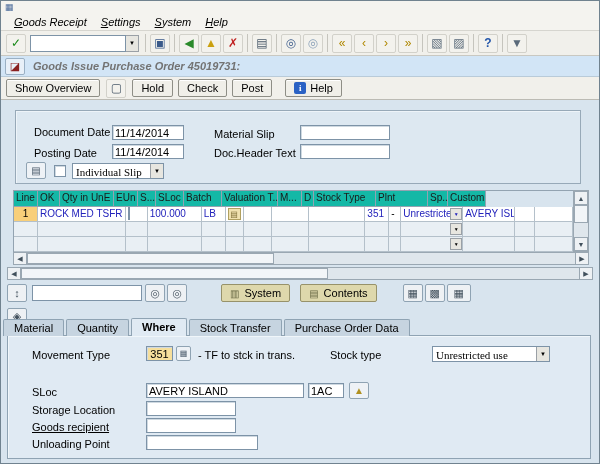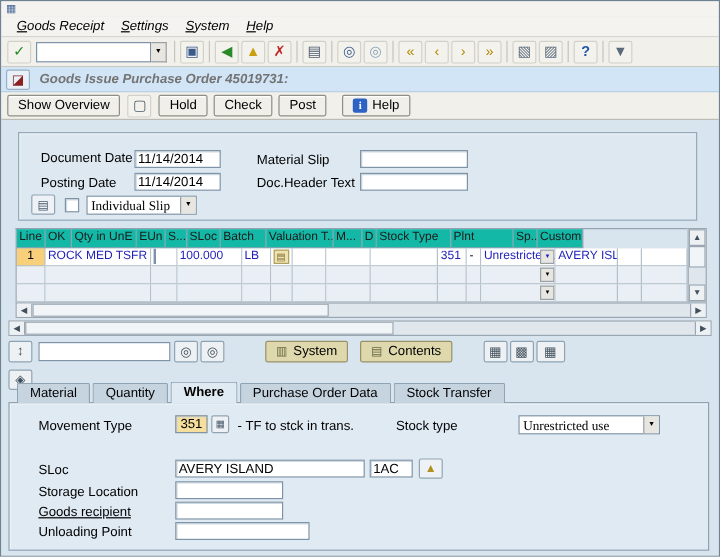--- a/index.html
+++ b/index.html
@@ -97,21 +97,21 @@
           display:inline-flex; align-items:center; justify-content:center; font-size:11px; color:#44525e; padding:0 3px; }
   .tanbtn { height:18px; background:#ded8ac; border:1px solid #97926a; border-radius:2px;
             display:inline-flex; align-items:center; padding:0 8px; font-size:11px; color:#000; }
   .tanbtn .g { margin-right:5px; color:#6a6a45; font-size:10px; }
   .itfield { width:110px; height:16px; border:1px solid #7d93a7; background:#fff; margin:0 3px;
              font-family:"Liberation Sans",sans-serif; font-size:11px; padding:0 2px; }
 
   .toggbtn { position:absolute; left:6px; top:208px; width:20px; height:17px; }
 
   
-  .tabsrow { position:absolute; left:13px; top:219px; height:17px; display:flex; z-index:3;text-align:right; }
+  .tabsrow { position:absolute; left:2px; top:219px; height:17px; display:flex; z-index:3;text-align:right; }
   .tab { height:17px; padding:2px 10px 0; border:1px solid #8fa3b3; border-bottom:none; background:#c6d4e0;
          margin-right:2px; border-radius:2px 2px 0 0; font-size:11px; white-space:nowrap; }
   .tab.active { background:#e0eaf3; font-weight:bold; height:18px; margin-top:-1px; padding-top:2px; }
   .tabpanel { position:absolute; left:6px; top:235px; right:8px; bottom:6px; background:#e0eaf3;
               border:1px solid #8fa3b3; box-shadow:inset 1px 1px 0 #f0f6fa; }
   .mvtfield { background:#f6df9c !important; text-align:center; }
   .ulabel { text-decoration:underline; }
   .gicon { color:#b09020; }
 </style>
 </head>
@@ -312,22 +312,22 @@
       <span class="ibtn" style="width:20px;">▩</span>
       <span class="ibtn" style="width:24px;">▦</span>
     </div>
 
     <span class="ibtn toggbtn">◈</span>
 
     <div class="tabsrow">
       <span class="tab">Material</span>
       <span class="tab">Quantity</span>
       <span class="tab active">Where</span>
+      <span class="tab">Stock Transfer</span>
       <span class="tab">Purchase Order Data</span>
-      <span class="tab">Stock Transfer</span>
     </div>
 
     <div class="tabpanel">
       <span class="lbl" style="left:24px; top:13px;">Movement Type</span>
       <input class="field mvtfield" style="left: 138px; top: 10px; width: 27px;" value="351">
       <span class="minibtn" style="left:168px; top:10px; width:15px; height:15px; font-size:8px;">▦</span>
       <span class="lbl" style="left:190px; top:13px;">- TF to stck in trans.</span>
       <span class="lbl" style="left:322px; top:13px;">Stock type</span>
       <span class="combo" style="left:424px; top:10px; width:118px;">
         <span class="val">Unrestricted use</span>

